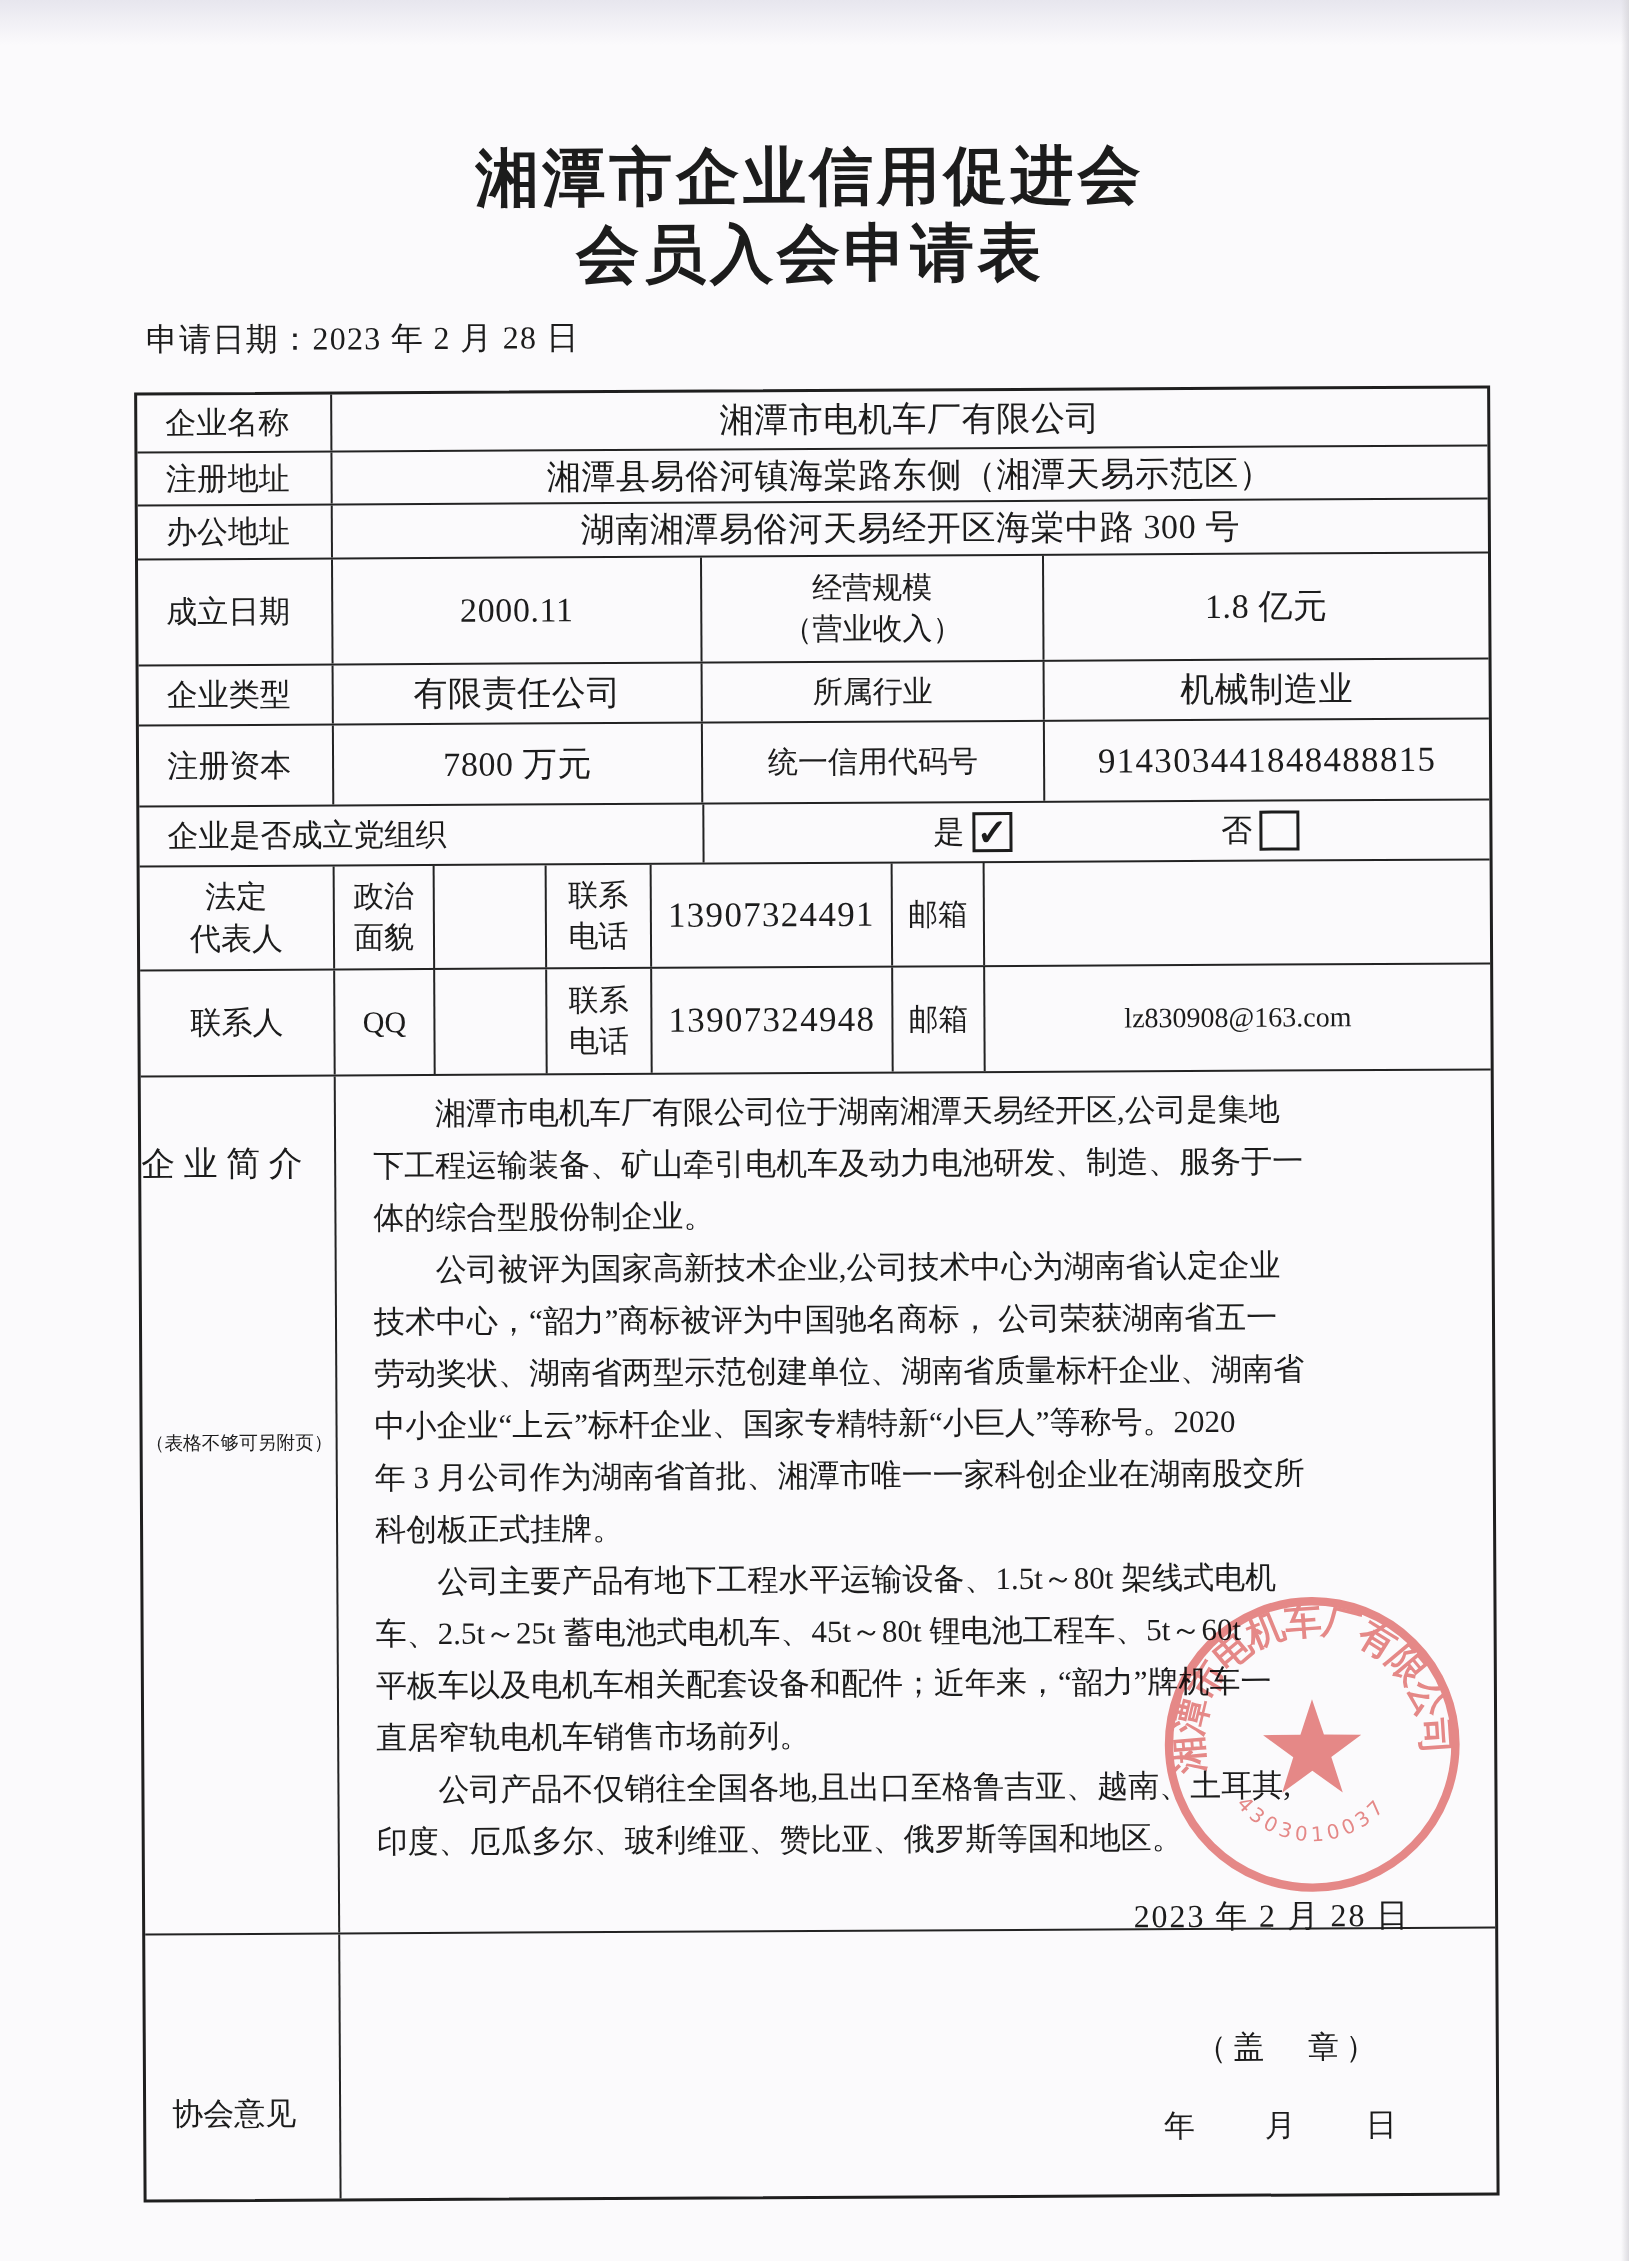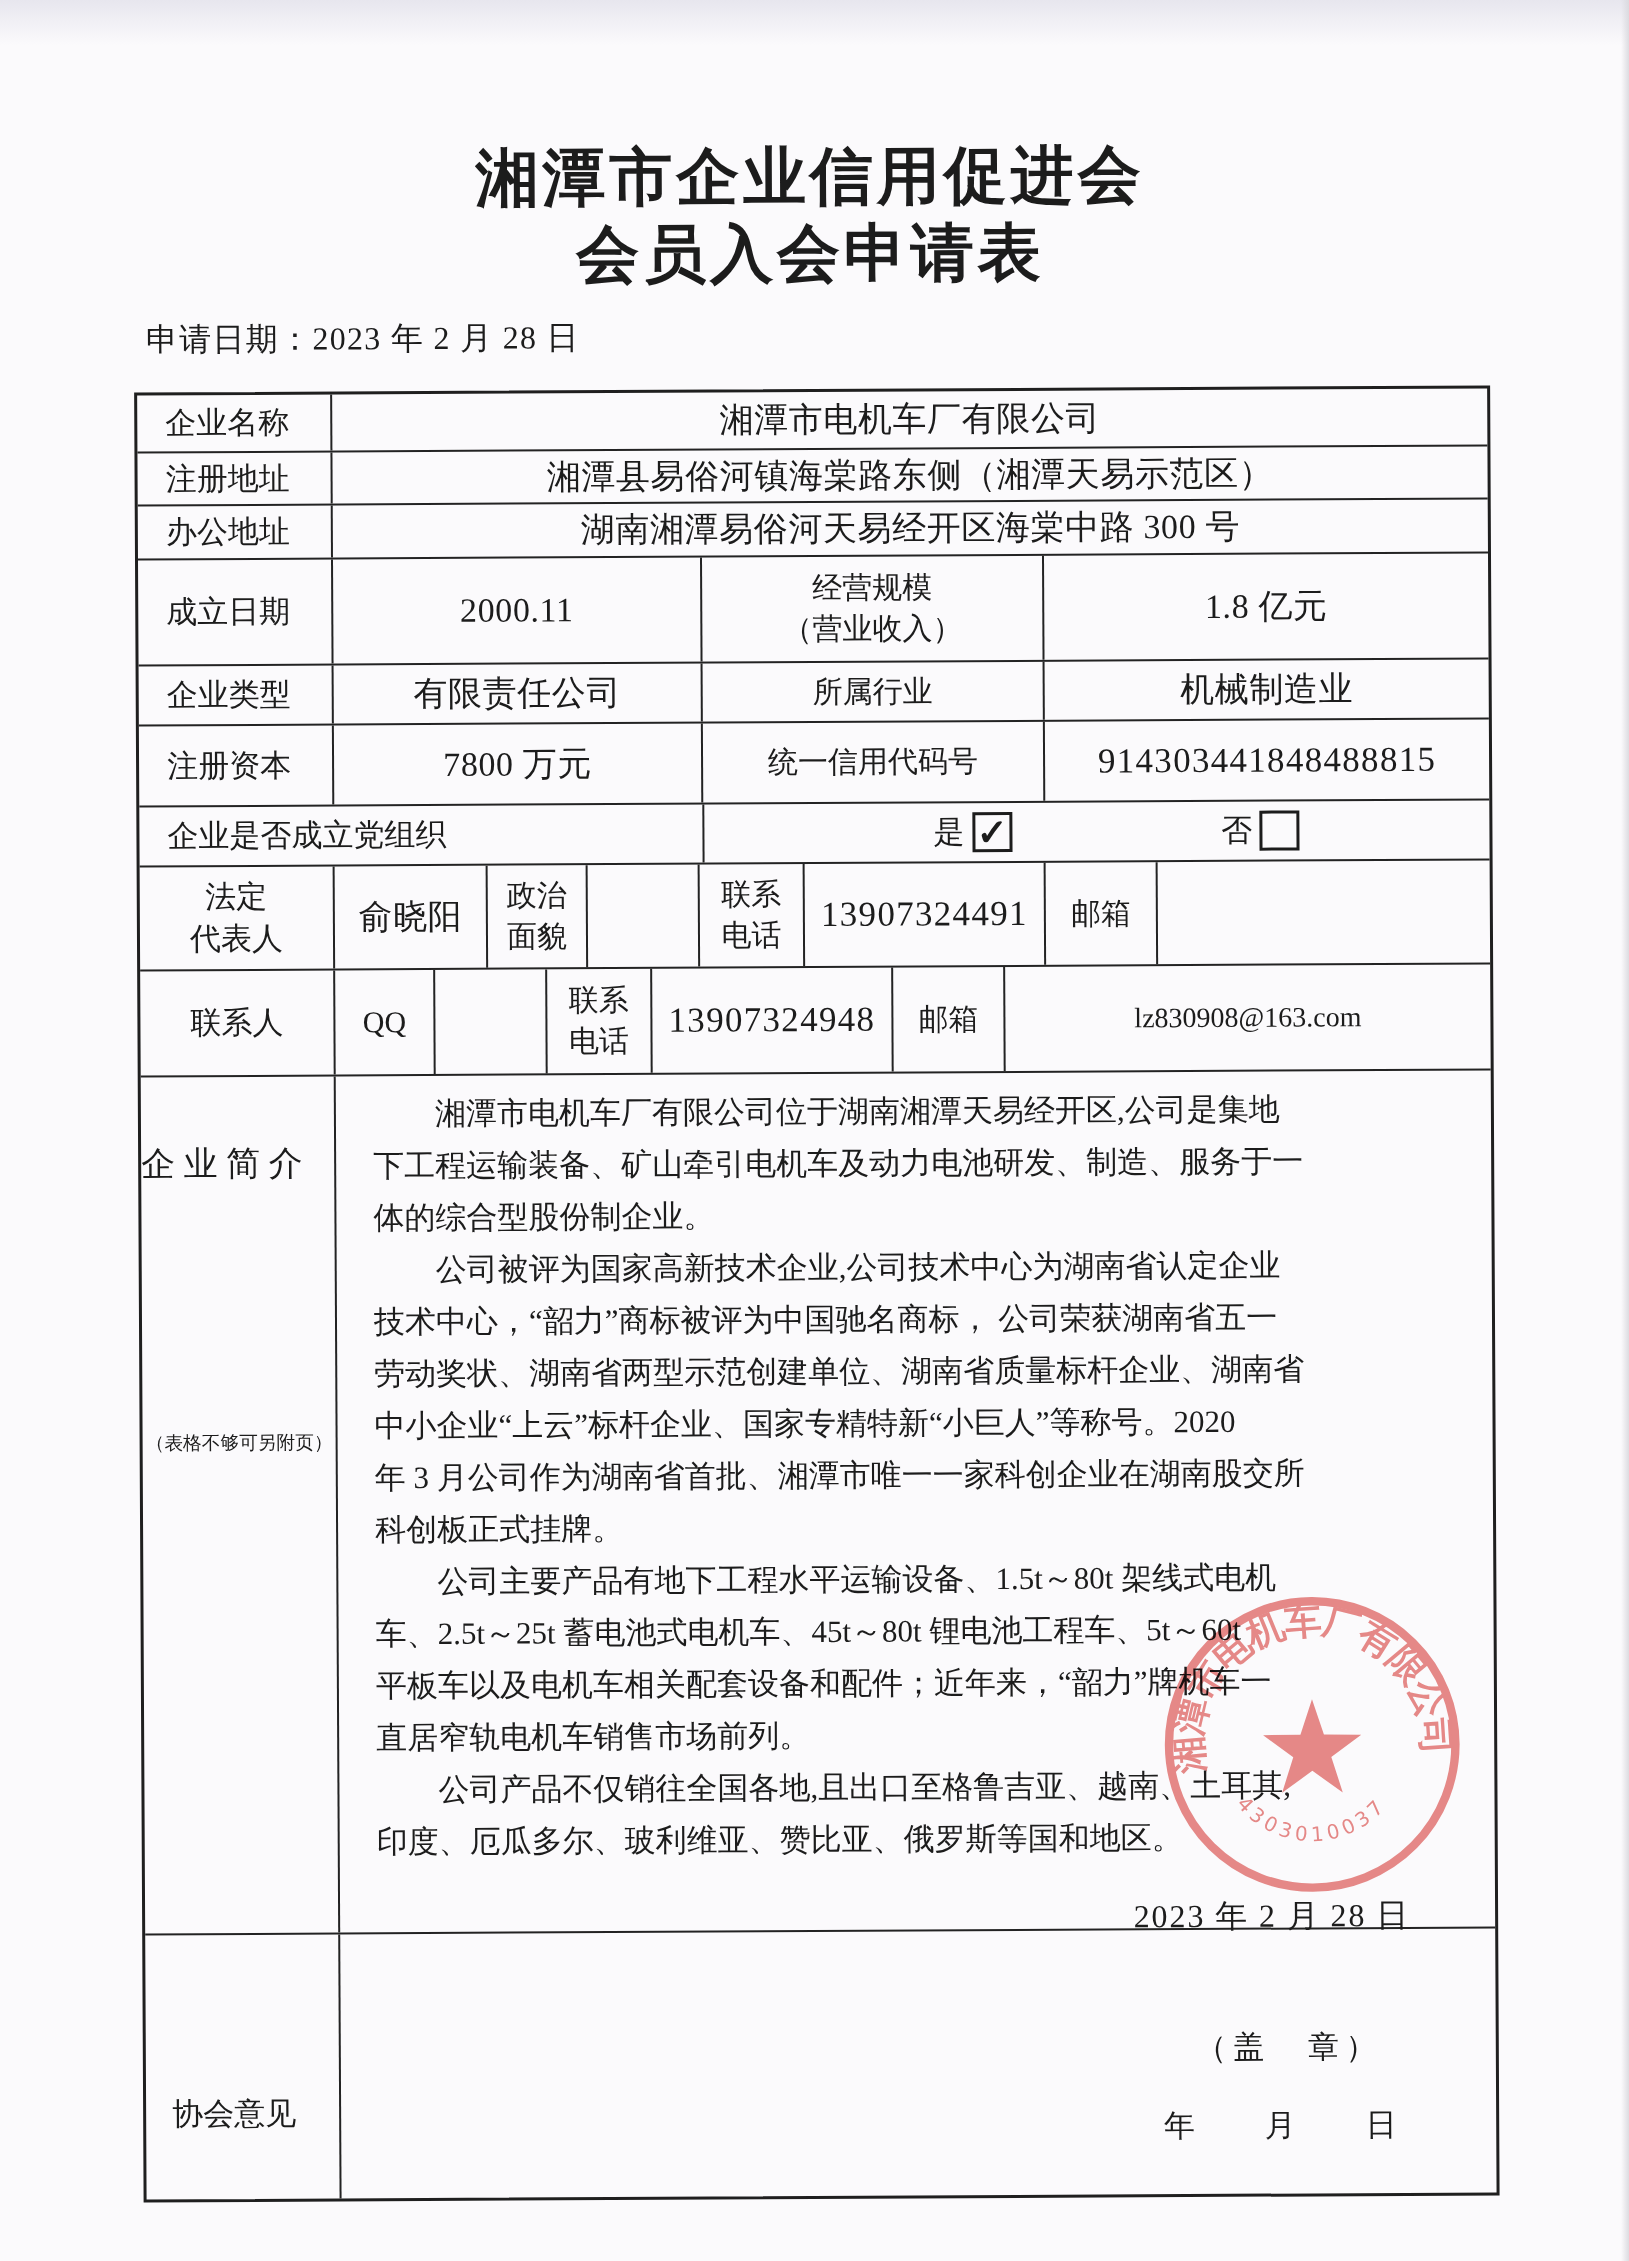--- a/index.html
+++ b/index.html
@@ -29,21 +29,21 @@
   .row:last-child{border-bottom:none;}
   .cell{box-sizing:border-box;border-right:2.6px solid #232323;display:flex;
     align-items:center;justify-content:center;text-align:center;font-size:31px;
     overflow:hidden;}
   .cell.last{border-right:none;flex:1;}
   .cell.label{justify-content:flex-start;text-align:left;padding-left:28px;}
   .h87{height:56px}.h79{height:51px}.h80{height:52px}.h162{height:104px}
   .h90{height:58px}.h123{height:79px}.h158{height:102px}
   .w303{width:195px}.w573{width:369px}.w530{width:342px}.w876{width:565px}
   .w237{width:153px}.w169{width:100px}.w174{width:112px}.w163{width:105px}
-  .w373{width:241px}.w173{width:112px}
+  .w373{width:241px}.w173{width:92px}
   .val{font-size:34px;letter-spacing:0.6px;}
   .num{font-size:35px;letter-spacing:1.3px;}
   .small-lbl{font-size:30px;}
 
   
   .party-cell{justify-content:flex-start;padding-left:229px;gap:45px;}
   .cb-group{display:flex;align-items:center;gap:7.7px;}
   .cb{width:40px;height:40px;border:3.9px solid #1c1c1c;display:flex;align-items:center;
     justify-content:center;font-size:37px;font-weight:bold;line-height:1;box-sizing:border-box;}
   .cb-gap{width:119px;}
@@ -137,21 +137,20 @@
           <span class="cb">
               <span></span>
             </span>
         </span>
       </div>
     </div>
 
     <div class="row h158">
       <div class="cell w303 pre">法定
 代表人</div>
-      <div class="cell w237 val">俞晓阳</div>
       <div class="cell w169 pre small-lbl">政治
 面貌</div>
       <div class="cell w174 val"></div>
       <div class="cell w163 pre small-lbl">联系
 电话</div>
       <div class="cell w373 num">13907324491</div>
       <div class="cell w173 small-lbl">邮箱</div>
       <div class="cell last val"></div>
     </div>
 

